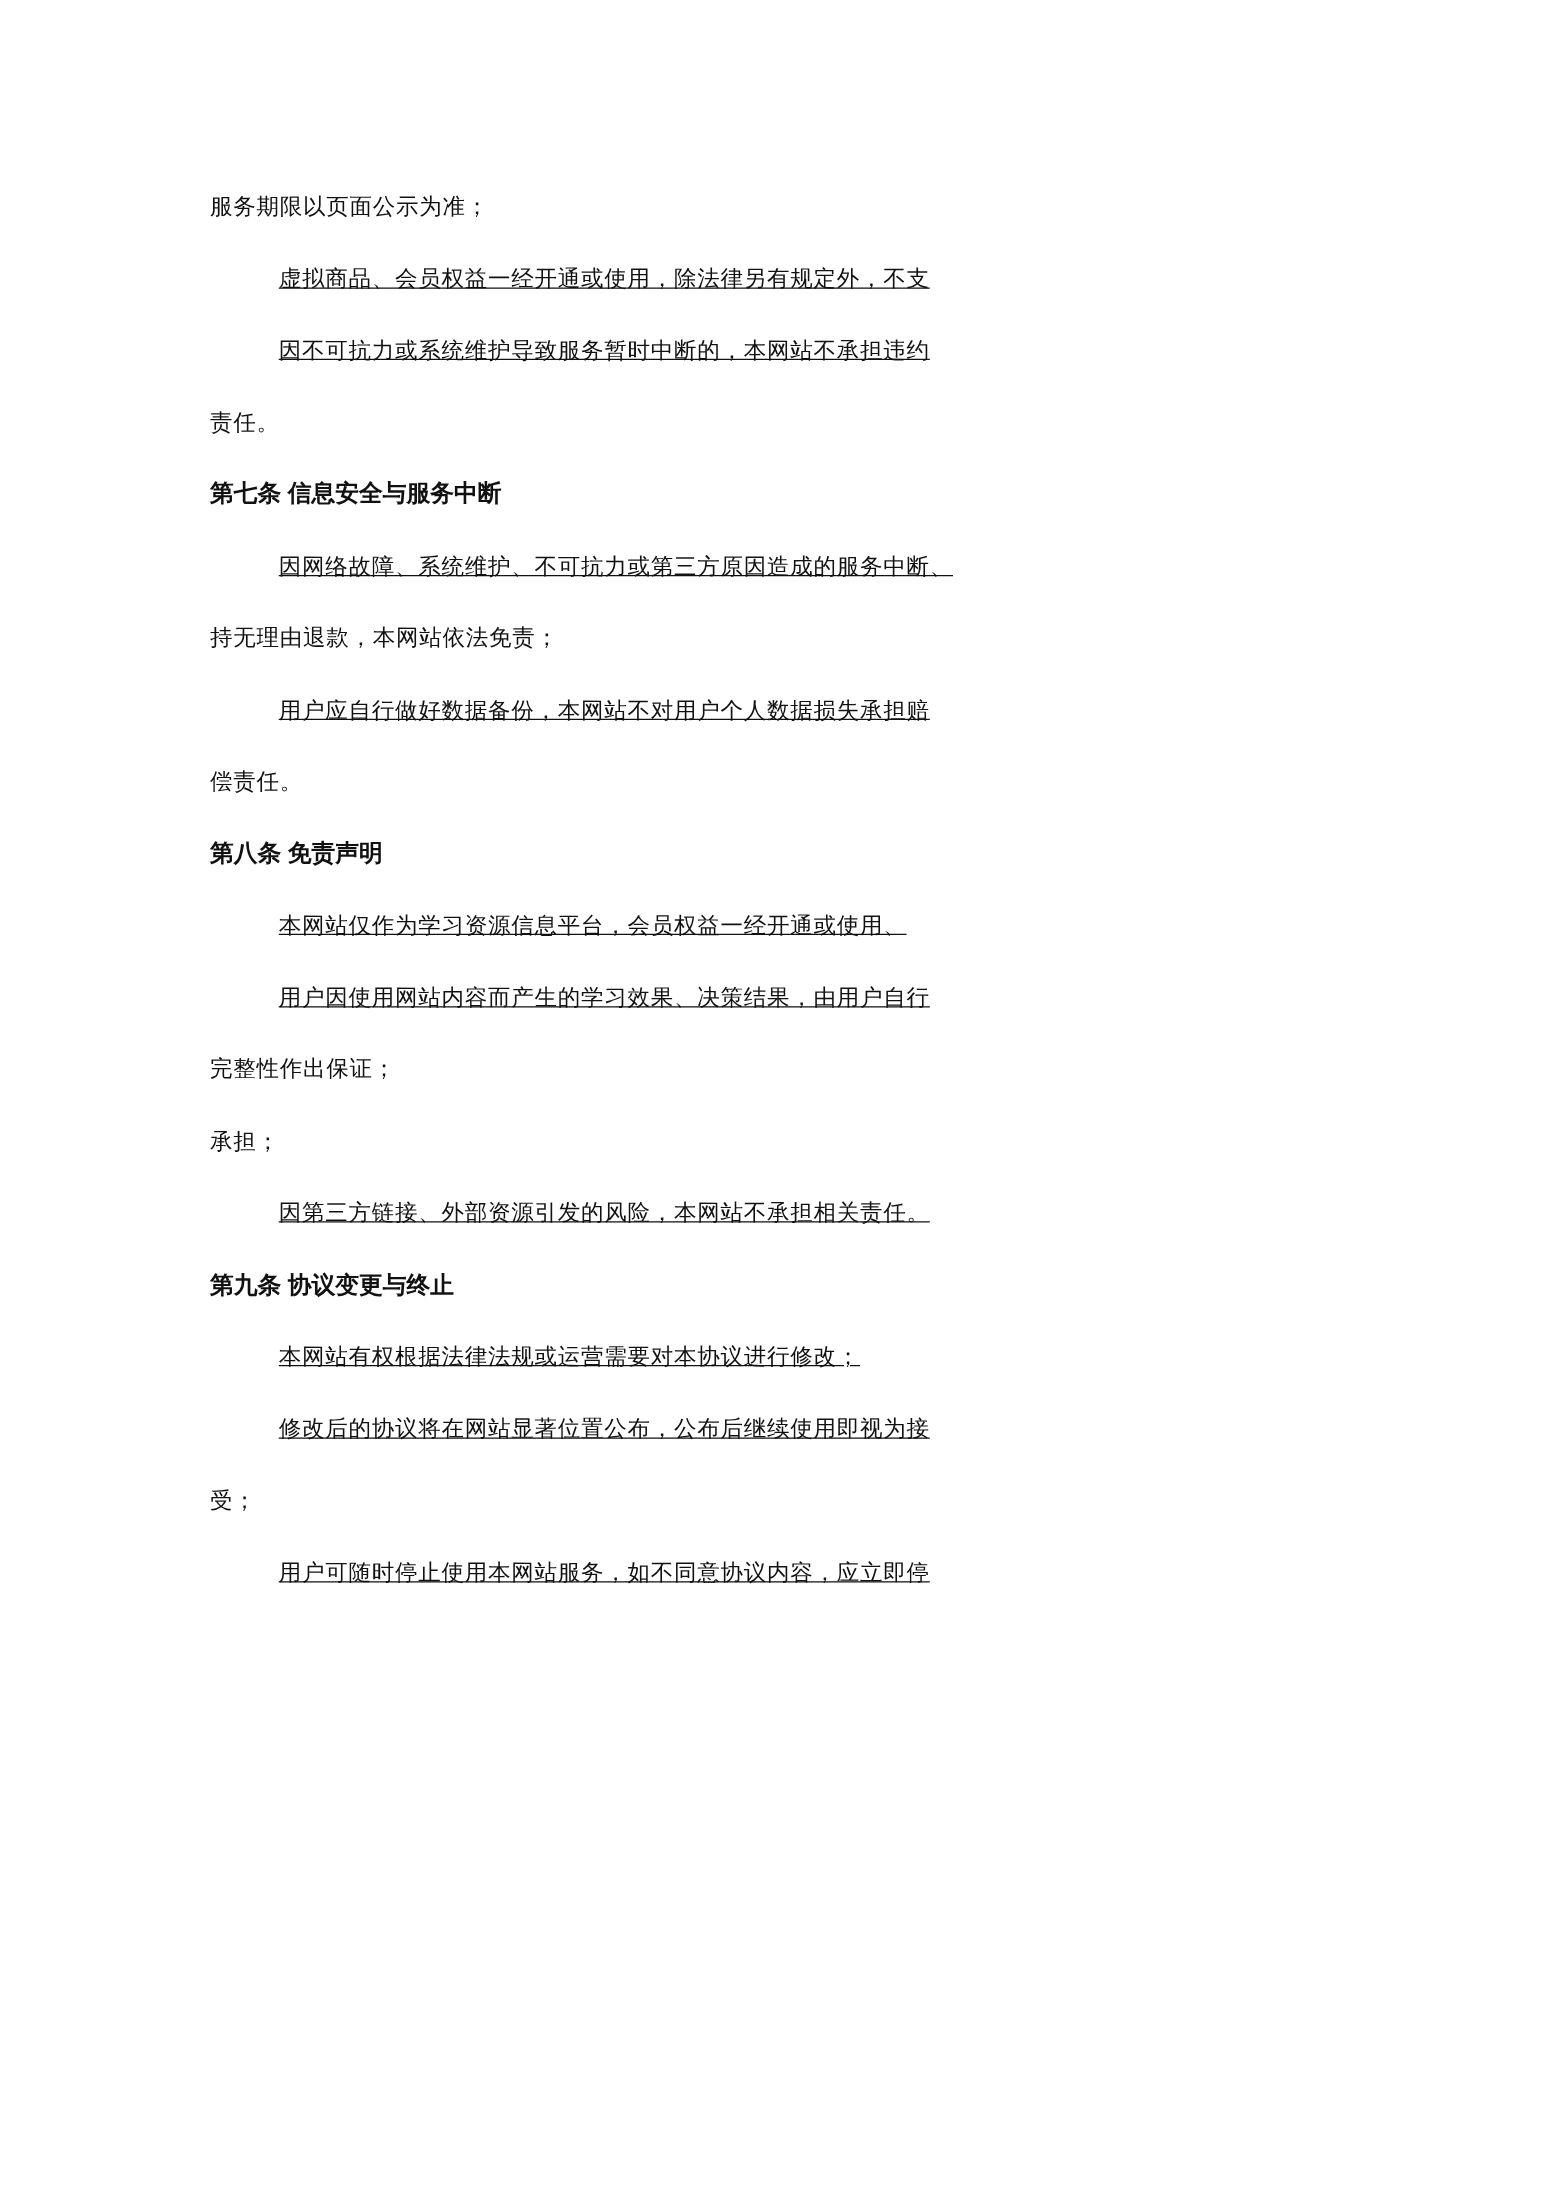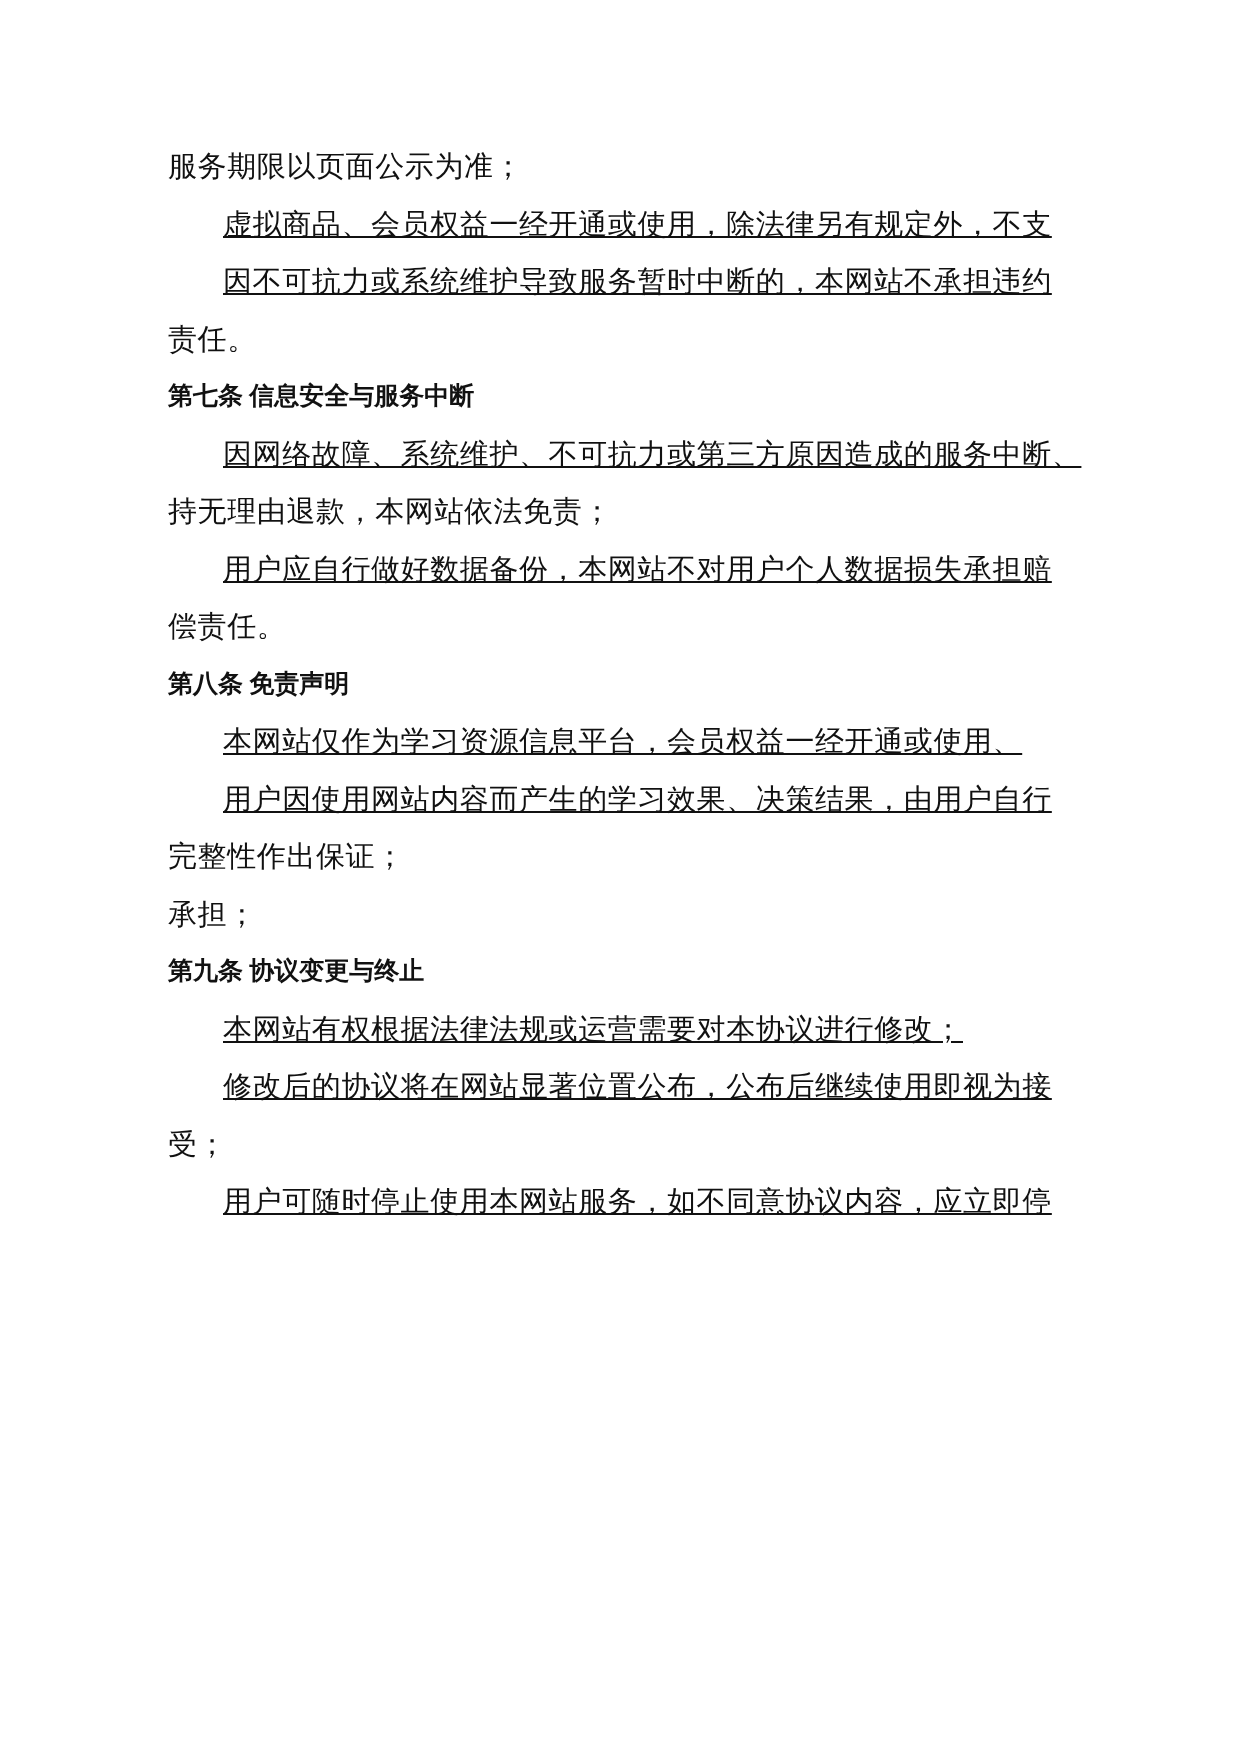--- a/index.html
+++ b/index.html
@@ -17,32 +17,32 @@
     }
     .page {
       position: absolute;
       left: 168px;
       top: 143px;
       width: 780px;
     }
     .line {
       height: 57.5px;
       line-height: 46px;
-      font-size: 29px;
+      font-size: 18px;
       white-space: nowrap;
       letter-spacing: 0.6px;
     }
     .indent {
       padding-left: 55px;
       text-decoration: underline;
     }
     .heading {
-      font-family: Liberation Serif, serif;
+      font-family: Liberation Sans, sans-serif;
       font-weight: bold;
-      font-size: 25px;
+      font-size: 19px;
       letter-spacing: 0px;
     }
   </style>
 </head>
 <body>
 
 <div class="page">
   <div class="line">服务期限以页面公示为准；</div>
   <div class="line indent">虚拟商品、会员权益一经开通或使用，除法律另有规定外，不支</div>
   <div class="line indent">因不可抗力或系统维护导致服务暂时中断的，本网站不承担违约</div>
@@ -52,19 +52,20 @@
   <div class="line indent">因网络故障、系统维护、不可抗力或第三方原因造成的服务中断、</div>
   <div class="line">持无理由退款，本网站依法免责；</div>
   <div class="line indent">用户应自行做好数据备份，本网站不对用户个人数据损失承担赔</div>
   <div class="line">偿责任。</div>
 
   <div class="line heading">第八条  免责声明</div>
   <div class="line indent">本网站仅作为学习资源信息平台，会员权益一经开通或使用、</div>
   <div class="line indent">用户因使用网站内容而产生的学习效果、决策结果，由用户自行</div>
   <div class="line">完整性作出保证；</div>
   <div class="line">承担；</div>
+  <div class="line indent">因第三方链接、外部资源引发的风险，本网站不承担相关责任。</div>
 
   <div class="line heading">第九条  协议变更与终止</div>
   <div class="line indent">本网站有权根据法律法规或运营需要对本协议进行修改；</div>
   <div class="line indent">修改后的协议将在网站显著位置公布，公布后继续使用即视为接</div>
   <div class="line">受；</div>
   <div class="line indent">用户可随时停止使用本网站服务，如不同意协议内容，应立即停</div>
 </div>
 
 </body></html>

